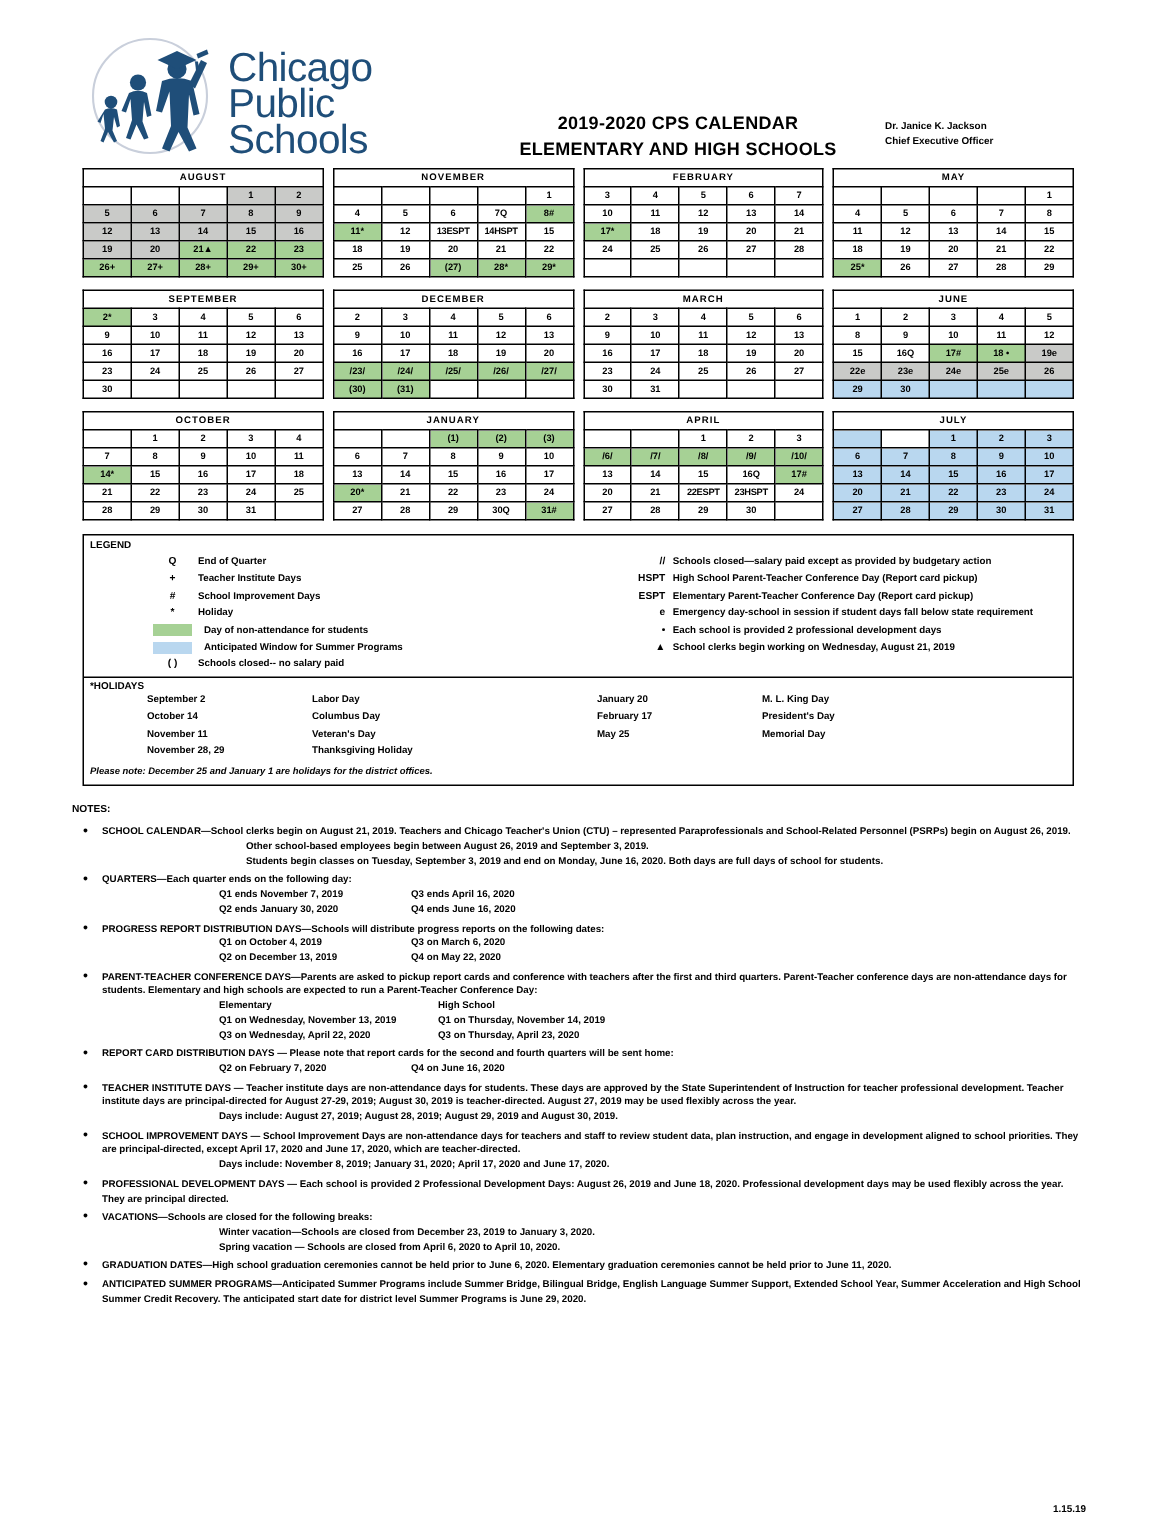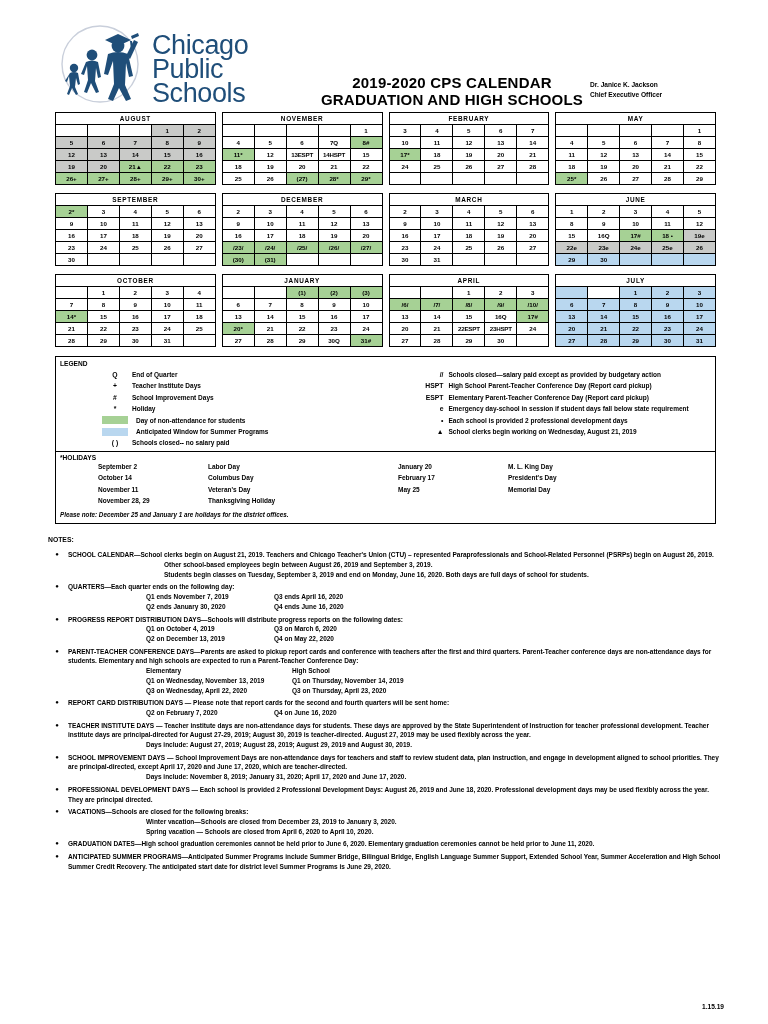--- a/index.html
+++ b/index.html
@@ -37,21 +37,21 @@
     width: 258px;
     flex: 0 0 258px;
   }
   .logo-svg { display: block; }
   .title-block {
     flex: 1 1 auto;
     text-align: center;
     padding-top: 56px;
   }
   .title-line {
-    font-size: 15px;
+    font-size: 12px;
     font-weight: bold;
     letter-spacing: 0.2px;
     line-height: 17px;
   }
   .exec-block {
     width: 132px;
     flex: 0 0 132px;
     text-align: left;
     padding-top: 54px;
     font-size: 6.6px;
@@ -268,21 +268,21 @@
           <path d="M70 36 l8 -16 4 2 -8 17 z"></path>
           <path d="M75 16 l7 -3 1 3 -7 3 z"></path>
         </g>
         <text x="96" y="34" font-family="Liberation Sans, sans-serif" font-size="27" fill="#1f4e79" letter-spacing="-0.4">Chicago</text>
         <text x="96" y="58" font-family="Liberation Sans, sans-serif" font-size="27" fill="#1f4e79" letter-spacing="-0.4">Public</text>
         <text x="96" y="82" font-family="Liberation Sans, sans-serif" font-size="27" fill="#1f4e79" letter-spacing="-0.4">Schools</text>
       </svg>
     </div>
     <div class="title-block">
       <div class="title-line">2019-2020 CPS CALENDAR</div>
-      <div class="title-line">GRADUATION AND HIGH SCHOOLS</div>
+      <div class="title-line">ELEMENTARY AND HIGH SCHOOLS</div>
     </div>
     <div class="exec-block">
       <div>Dr. Janice K. Jackson</div>
       <div>Chief Executive Officer</div>
     </div>
   </div>
 
   <div class="cal-area" id="cal-area">
       <div class="cal-col">
         <table class="month">

